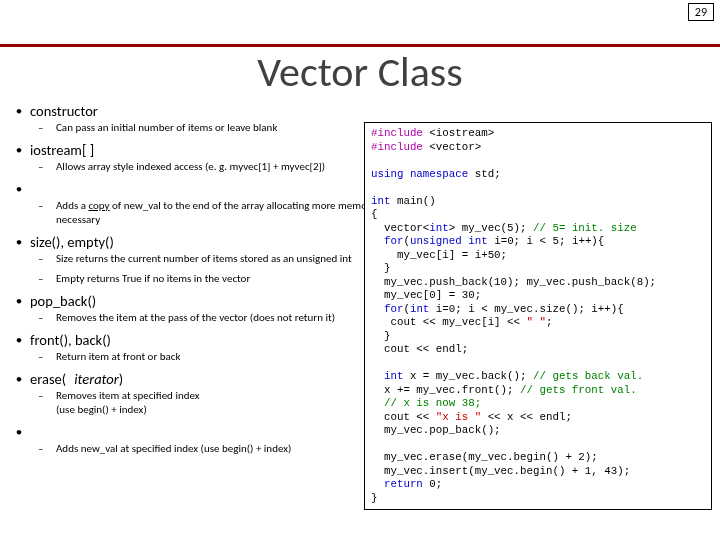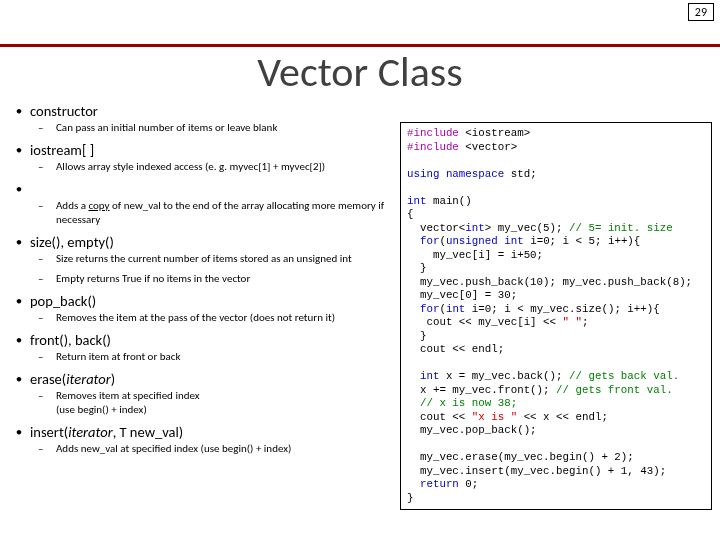--- a/index.html
+++ b/index.html
@@ -81,42 +81,42 @@
   .dot {
     width: 22px;
     text-align: center;
     font-size: 13px;
     line-height: 18px;
   }
   .method {
     font-size: 14.5px;
     line-height: 18px;
   }
-  .method em { font-style: italic; }
+  .method em { font-style: italic; margin-left: 8px; }
   .sub-row {
     display: flex;
     align-items: flex-start;
     margin-left: 30px;
     margin-bottom: 6px;
   }
   .dash {
     width: 18px;
     font-size: 11px;
     line-height: 14px;
   }
   .sub-text {
     font-size: 11px;
     line-height: 14px;
     flex: 1;
   }
   .code-box {
     position: absolute;
     top: 122px;
     right: 8px;
-    width: 312px;
+    width: 348px;
     border: 1px solid #000;
     padding: 4px 6px;
     font-family: "Courier New", monospace;
     font-size: 10.8px;
     line-height: 13.5px;
     white-space: pre;
     background: #fff;
   }
   .kw-green { color: #008000; }
   .kw-blue { color: #0000cc; }
@@ -195,21 +195,20 @@
         <div class="dot">•</div>
         <div class="method">erase(<em>iterator</em>)</div>
       </div>
     <div class="sub-row">
         <div class="dash">–</div>
         <div class="sub-text">Removes item at specified index<br>(use begin() + index)</div>
       </div>
 
     <div class="bullet-row">
         <div class="dot">•</div>
-        <div class="method">insert(<em>iterator</em>, T new_val)</div>
       </div>
     <div class="sub-row">
         <div class="dash">–</div>
         <div class="sub-text">Adds new_val at specified index (use begin() + index)</div>
       </div>
   </div>
 
   <div class="code-box"><span class="kw-mag">#include</span><span> &lt;iostream&gt;</span>
 <span class="kw-mag">#include</span><span> &lt;vector&gt;</span>
 

